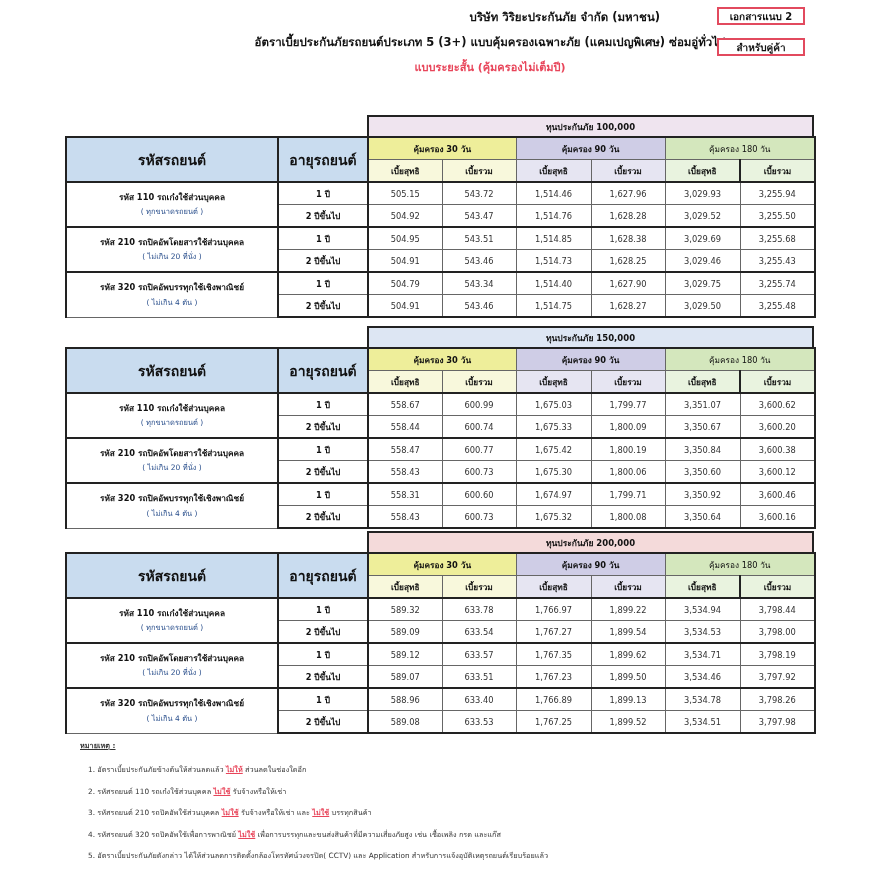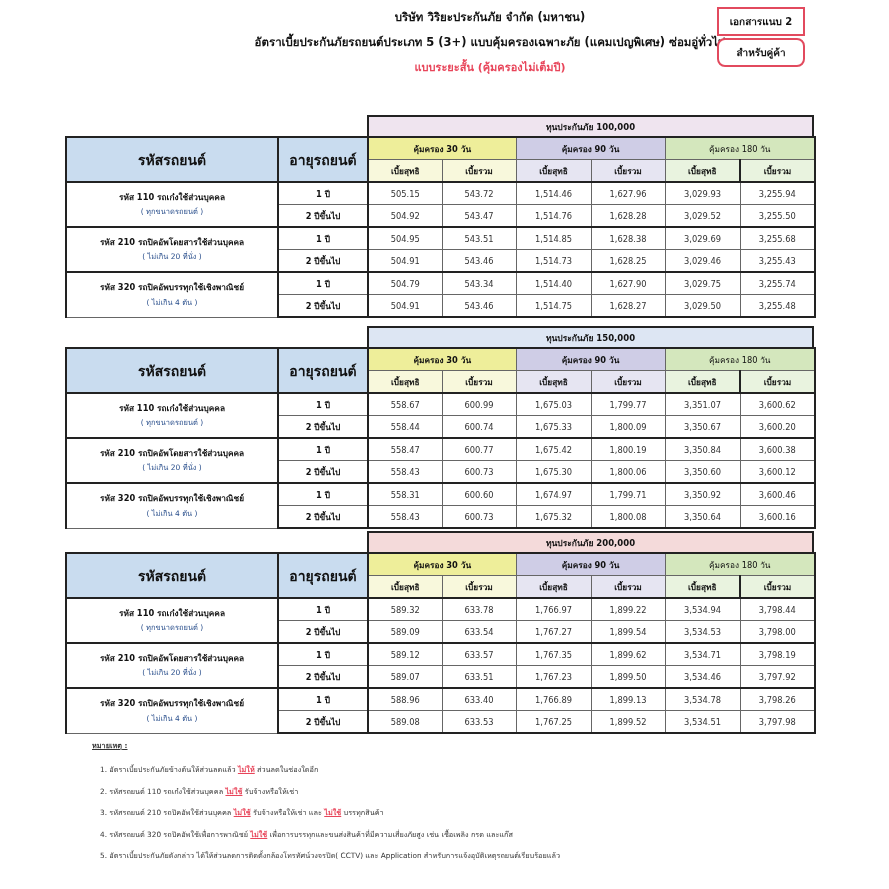--- a/index.html
+++ b/index.html
@@ -1,24 +1,24 @@
 <!DOCTYPE html>
 <html><head>
 <meta charset="utf-8">
 <style>
   * { box-sizing: border-box; margin: 0; padding: 0; }
   body { width: 889px; height: 889px; background: #ffffff; position: relative; overflow: hidden;
          font-family: "DejaVu Sans", "Liberation Sans", sans-serif; color: #111; }
-  .t1 { position: absolute; left: 320px; width: 340px; top: 8px; text-align: center; font-size: 11.5px; font-weight: bold; }
+  .t1 { position: absolute; left: 320px; width: 340px; top: 8px; text-align: right; font-size: 11.5px; font-weight: bold; }
   .t2 { position: absolute; left: 240px; width: 500px; top: 33px; text-align: center; font-size: 11.5px; font-weight: bold; }
   .t3 { position: absolute; left: 320px; width: 340px; top: 58px; text-align: center; font-size: 11px; font-weight: bold; color: #e8455a; }
-  .tag { position: absolute; left: 717px; width: 88px; height: 29px; border: 2px solid #e24a5e;
+  .tag { position: absolute; left: 717px; width: 88px; height: 18px; border: 2px solid #e24a5e;
          font-size: 10px; font-weight: bold; display: flex; align-items: center; justify-content: center; background: #fff; }
   .tag1 { top: 7px; }
-  .tag2 { top: 38px; border-radius: 8px; }
+  .tag2 { top: 38px; }
 
   .block { position: absolute; left: 0; width: 889px; }
   .cap { position: absolute; left: 367px; width: 447px; height: 22px; border: 2px solid #222; border-bottom-width: 1.5px;
          font-size: 8.5px; font-weight: bold; display: flex; align-items: center; justify-content: center; }
   table.grid { position: absolute; left: 65px; top: 21px; width: 749px; border-collapse: collapse; table-layout: fixed; }
   table.grid td { border: 1px solid #666; font-size: 8.3px; text-align: center; vertical-align: middle; height: 22.5px; padding: 0; }
   table.grid td.hd-left { background: #c9dcef; font-weight: bold; border: 2px solid #222; font-size: 14px; }
   td.per30 { background: #eeee9a; font-weight: bold; border-top: 2px solid #222 !important; }
   td.per90 { background: #cfcde6; font-weight: bold; border-top: 2px solid #222 !important; }
   td.per180 { background: #d4e7bd; font-weight: normal; border-top: 2px solid #222 !important; border-right: 2px solid #222 !important; }
@@ -27,21 +27,21 @@
   td.sub180 { background: #e9f3df; font-weight: bold; border-right: 2px solid #222 !important; }
   td.code { font-weight: bold; border-left: 2px solid #222 !important; border-right: 2px solid #222 !important; line-height: 1.9; }
   td.code .sub { display: block; color: #2a4f8c; font-weight: normal; font-size: 7.5px; }
   td.age { font-weight: bold; border-right: 2px solid #222 !important; }
   td.val { color: #333; font-weight: normal; }
   td.last { border-right: 2px solid #222 !important; }
   tr.grp-top td { border-top: 2px solid #222 !important; }
   tr.grp-end td { border-bottom: 2px solid #222 !important; }
   tr.hdr-bottom td { border-bottom: 2px solid #222 !important; }
 
-  .notes { position: absolute; left: 80px; top: 740px; width: 780px; font-size: 7.3px; color: #333; margin-left: 12px; }
+  .notes { position: absolute; left: 80px; top: 740px; width: 780px; font-size: 7.3px; color: #333; }
   .notes .head { font-weight: bold; text-decoration: underline; margin-bottom: 13px; margin-left: 0; }
   .notes .item { margin-left: 8px; height: 21.5px; }
   .notes .red { color: #e8455a; text-decoration: underline; font-weight: bold; }
 </style>
 </head>
 <body>
 
 <div class="t1">บริษัท วิริยะประกันภัย จำกัด (มหาชน)</div>
 <div class="t2">อัตราเบี้ยประกันภัยรถยนต์ประเภท 5 (3+) แบบคุ้มครองเฉพาะภัย (แคมเปญพิเศษ) ซ่อมอู่ทั่วไป</div>
 <div class="t3">แบบระยะสั้น (คุ้มครองไม่เต็มปี)</div>

